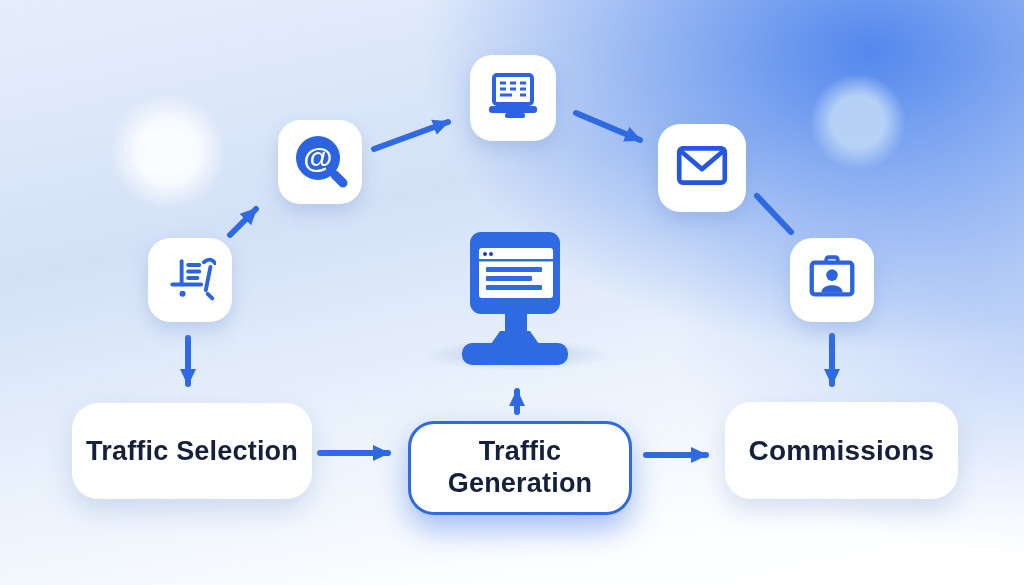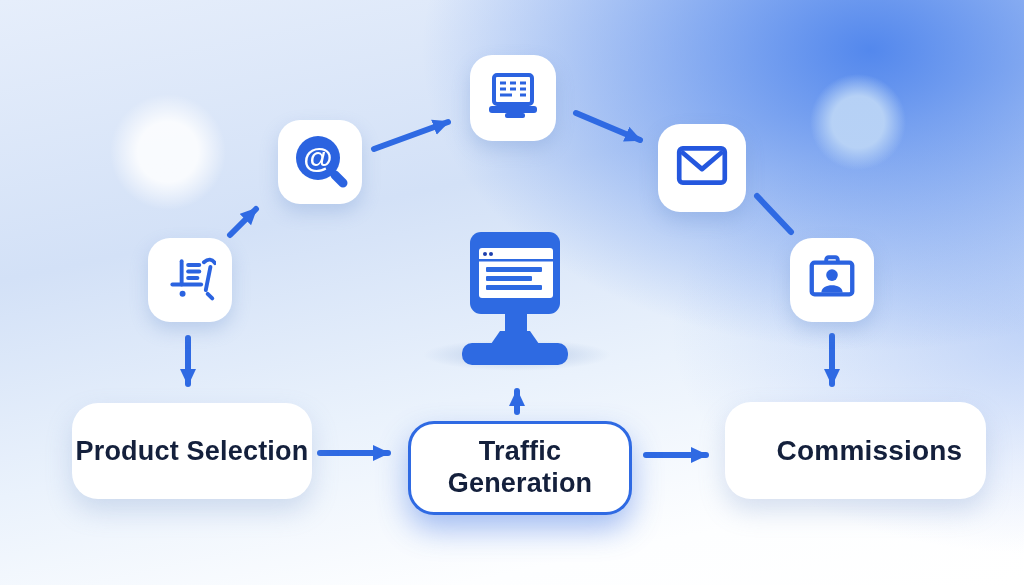--- a/index.html
+++ b/index.html
@@ -35,21 +35,21 @@
   .arrows line { stroke:#2f6ae3; stroke-width:6; stroke-linecap:round; }
   .node {
     position:absolute; background:#ffffff; border-radius:26px;
     display:flex; align-items:center; justify-content:center; text-align:center;
     font-weight:700; color:#14203c; letter-spacing:.2px;
     box-shadow:0 12px 26px rgba(125,155,205,.30);
   }
   .node-product     { left:72px;  top:403px; width:240px; height:96px; font-size:27px; }
   .node-traffic     { left:408px; top:421px; width:224px; height:94px; font-size:27px; line-height:1.18;
                       border:3px solid #2f6ae3; box-shadow:0 14px 30px rgba(47,106,227,.42); padding:0 12px; box-sizing:border-box; }
-  .node-commissions { left:725px; top:402px; width:233px; height:97px; font-size:28px;padding-left:28px; }
+  .node-commissions { left:725px; top:402px; width:233px; height:97px; font-size:28px; }
 </style>
 </head>
 <body>
 
 <div class="stage">
 
   <div class="monitor-shadow"></div>
 
   <svg class="arrows" width="1024" height="585" viewBox="0 0 1024 585">
     <defs>
@@ -139,21 +139,21 @@
       <rect x="26" y="39" width="56" height="5" rx="1" fill="#2e6ae2"></rect>
       <rect x="26" y="48" width="46" height="5" rx="1" fill="#2e6ae2"></rect>
       <rect x="26" y="57" width="56" height="5" rx="1" fill="#2e6ae2"></rect>
       <rect x="45" y="86" width="22" height="20" fill="#2e6ae2"></rect>
       <path d="M40,103 H70 L79,116 H31 Z" fill="#2e6ae2"></path>
       <rect x="2" y="115" width="106" height="22" rx="10" fill="#2e6ae2"></rect>
     </svg>
   </div>
 
   <div class="node node-product">
-    <span>Product Selection</span>
+    <span>Traffic Selection</span>
   </div>
 
   <div class="node node-traffic">
     <span>Traffic Generation</span>
   </div>
 
   <div class="node node-commissions">
     <span>Commissions</span>
   </div>
 

